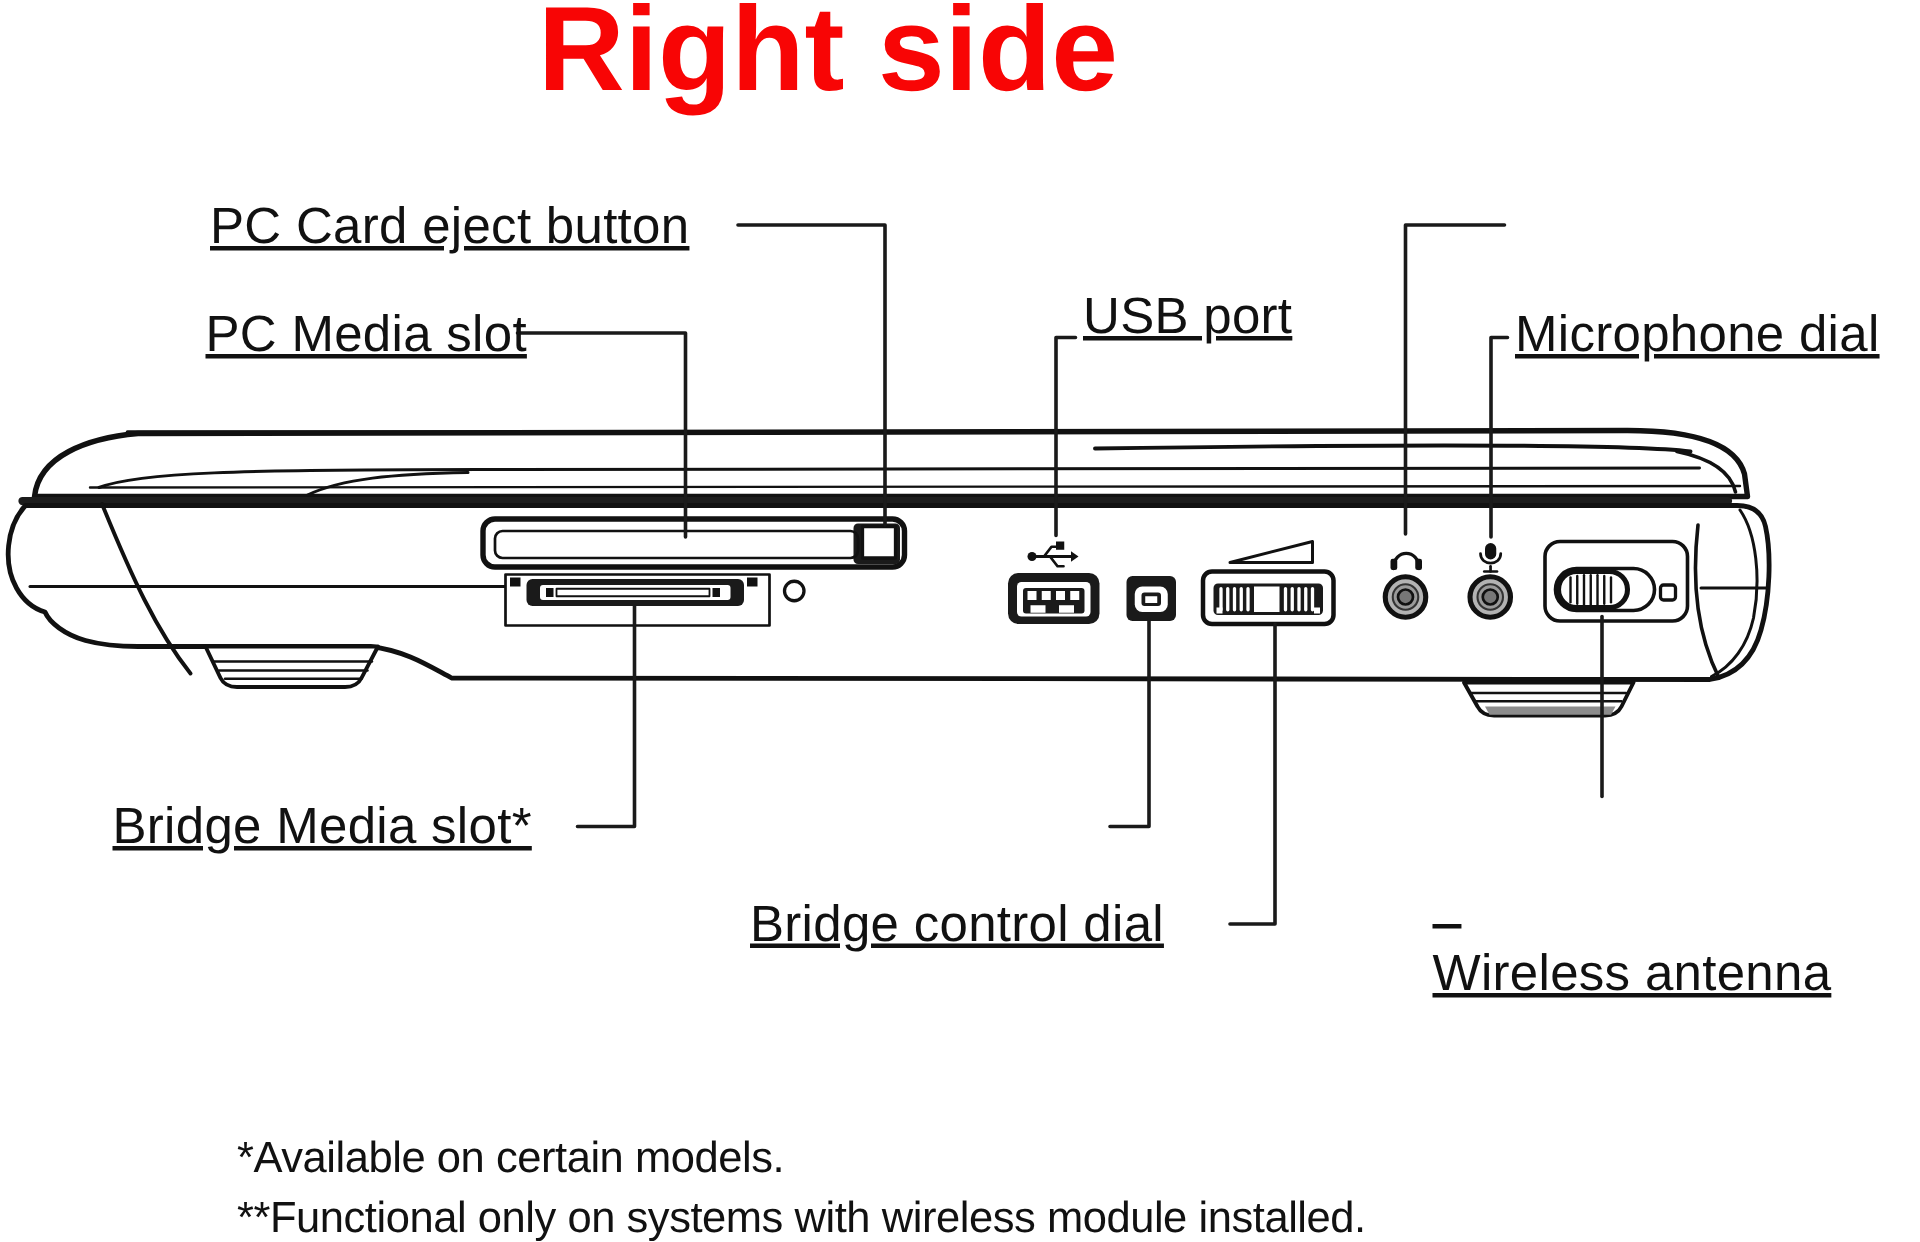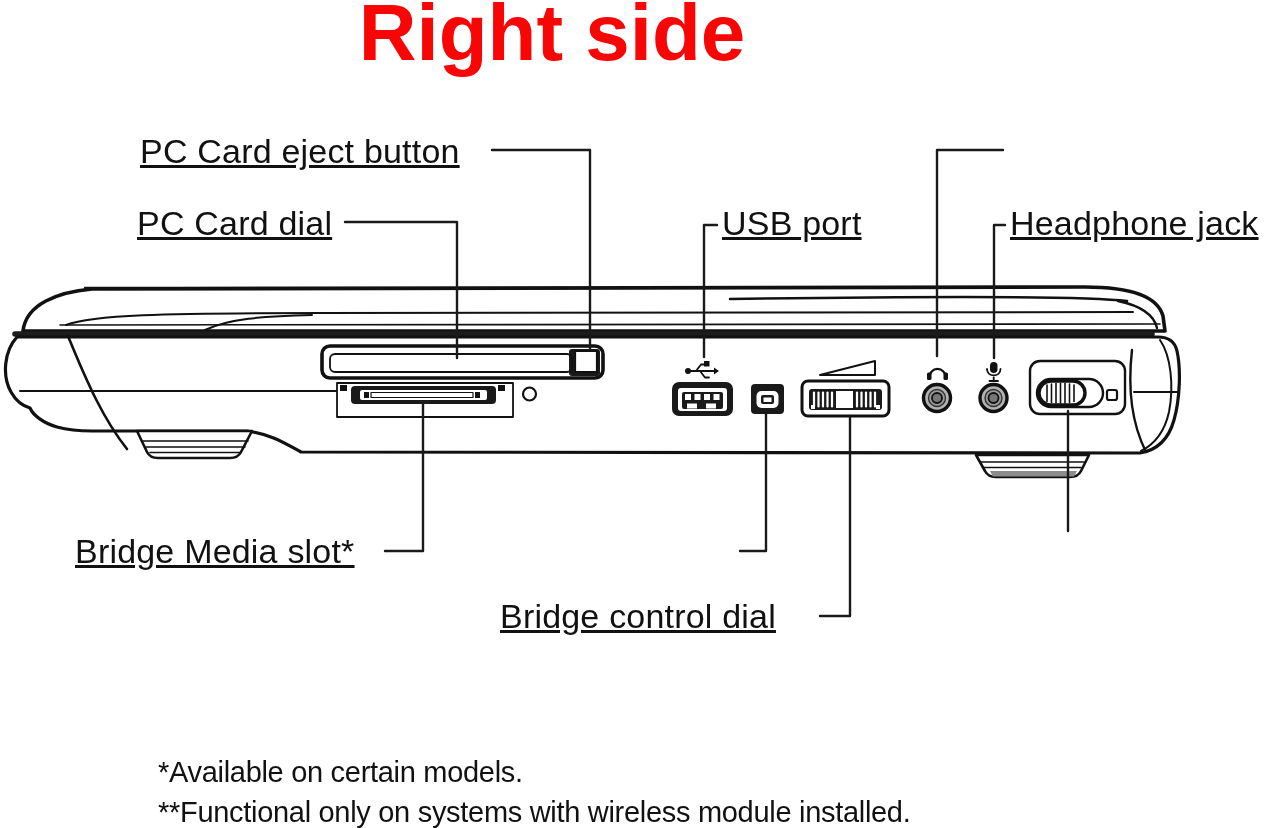--- a/index.html
+++ b/index.html
@@ -174,33 +174,34 @@
       <path d="M 820,616 L 850,616 L 850,416"></path>
       <path d="M 1068,531 L 1068,411"></path>
     </g>
   </g>
 </svg>
 
 <h1 class="title" style="color: rgb(248, 5, 5);">Right side</h1>
 
 <div class="lbl" style="left:140px;top:134px">PC Card eject button</div>
 
-<div class="lbl" style="left:137px;top:206px">PC Card dial</div>
-
-<div class="lbl" style="left:722px;top:206px">USB port</div>
-
-
-<div class="lbl" style="left:1010px;top:206px">Headphone jack</div>
+<div class="lbl" style="left:137px;top:206px">PC Media slot</div>
+
+<div class="lbl" style="left:722px;top:194px">USB port</div>
+
+
+<div class="lbl" style="left:1010px;top:206px">Microphone dial</div>
 
 <div class="lbl" style="left:75px;top:534px">Bridge Media slot*</div>
 
 
 <div class="lbl" style="left:500px;top:599px">Bridge control dial</div>
 
 <div class="lbl two" style="left:955px;top:534px">
+  <div>Wireless antenna</div>
 </div>
 
 <div class="fn">
   <div>*Available on certain models.</div>
   <div>**Functional only on systems with wireless module installed.</div>
 </div>
 
 </div>
 
 </body></html>

